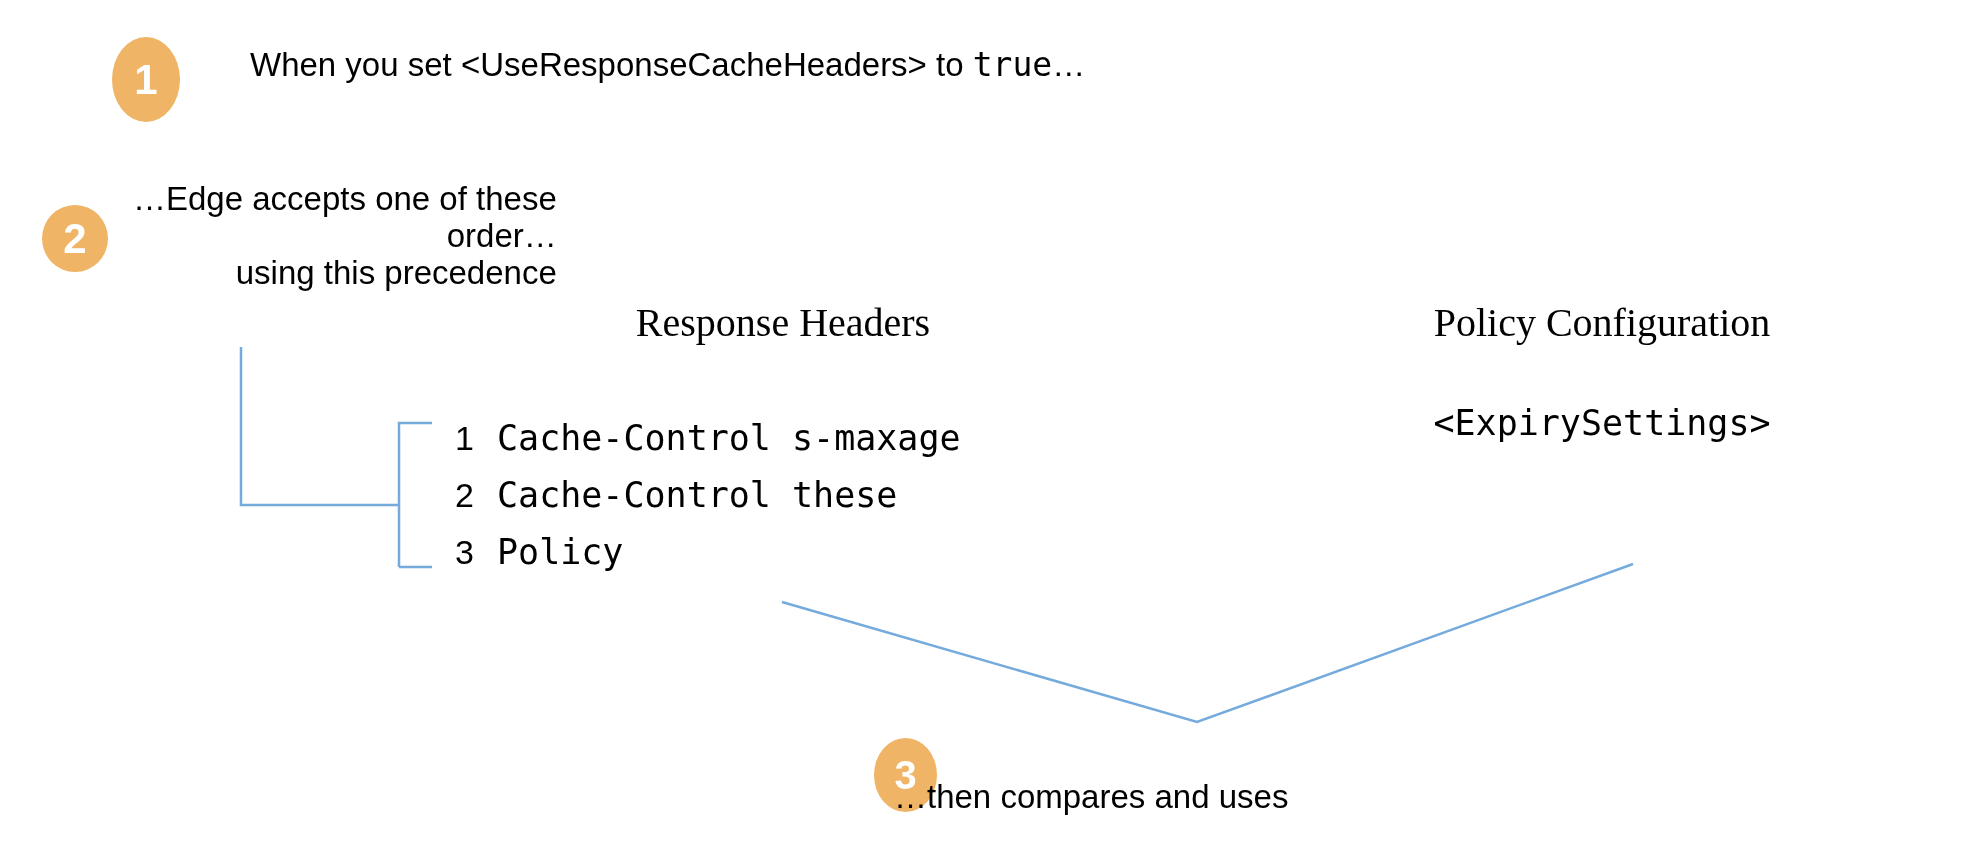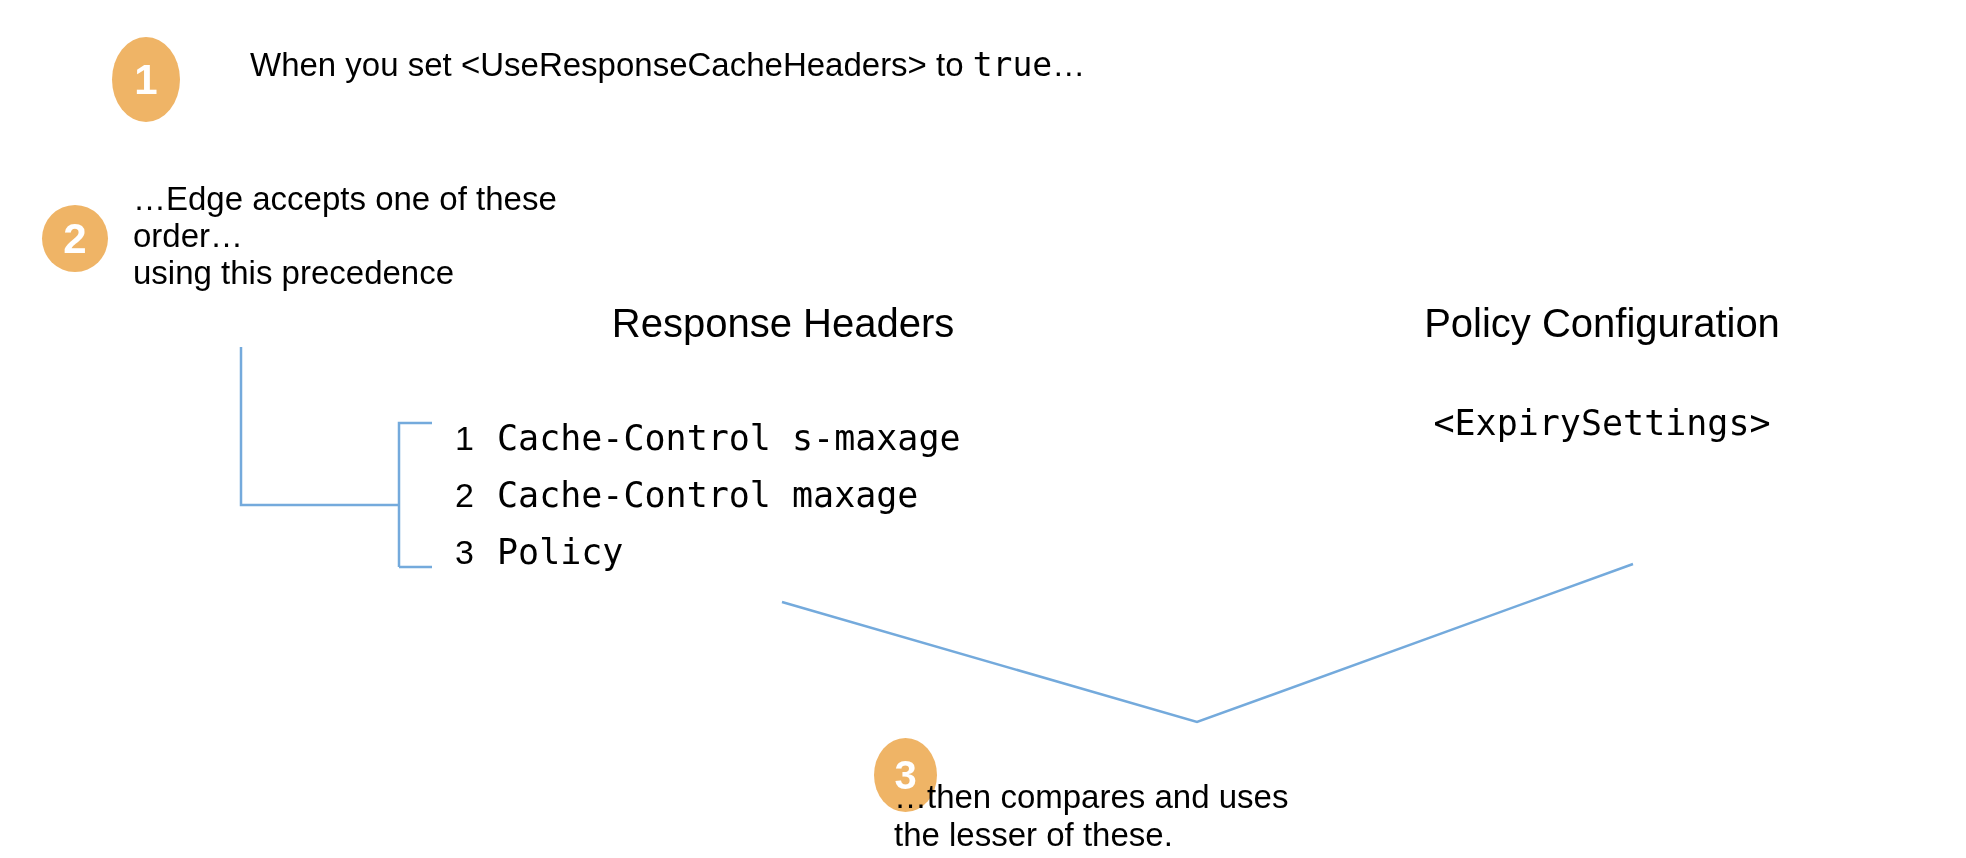--- a/index.html
+++ b/index.html
@@ -27,21 +27,21 @@
     font-size: 42px;
     line-height: 1;
   }
 
   .sans  { font-family: "Liberation Sans", sans-serif; }
   .mono  { font-family: "DejaVu Sans Mono", monospace; }
 
   .body-text { font-size: 33px; line-height: 40px; white-space: nowrap; margin-left: 32px; }
   .multiline { font-size: 33px; line-height: 37px; white-space: nowrap; }
 
-  .col-title { font-size: 40px; line-height: 46px; text-align: center; white-space: nowrap; }
+  .col-title { font-size: 40px; line-height: 46px; text-align: center; white-space: nowrap; font-family: Liberation Serif, serif; }
 
   .item-list { display: flex; flex-direction: column; gap: 13px; }
   .item-row  { display: flex; align-items: baseline; line-height: 44px; white-space: nowrap; }
   .item-rank { font-family: "Liberation Sans", sans-serif; font-size: 34px; width: 42px; }
   .item-code { font-family: "DejaVu Sans Mono", monospace; font-size: 35px; }
 
   .expiry-code { font-family: "DejaVu Sans Mono", monospace; font-size: 35px; text-align: center; white-space: nowrap; }
   .expiry-caption { font-size: 33px; text-align: center; white-space: nowrap; }
 
   .step3-text { font-size: 33px; line-height: 38px; text-align: left; white-space: nowrap; margin-top: 44px; }
@@ -55,45 +55,44 @@
     <path d="M241 347 L241 505 L399 505 M399 567 L399 423 L432 423 M399 567 L432 567" fill="none" stroke-width="2.5" stroke="#74AADC"></path>
     <path d="M782 602 L1197 722 L1633 564" fill="none" stroke-width="2.5" stroke="#74AADC"></path>
   </svg>
 
   <div class="badge" style="left: 112px; top: 37px; width: 68px; height: 85px; background: rgb(239, 180, 102); color: rgb(255, 255, 255);">1</div>
   <div class="abs body-text" style="left:218px; top:45px;">
     <span class="sans">When you set &lt;UseResponseCacheHeaders&gt; to </span><span class="mono">true</span><span class="sans">…</span>
   </div>
 
   <div class="badge" style="left: 42px; top: 205px; width: 66px; height: 67px; background: rgb(239, 180, 102); color: rgb(255, 255, 255);">2</div>
-  <div class="abs multiline" style="left:133px; top:180px;">
+  <div class="abs multiline" style="left:133px; top:180px;text-align:right;">
     <div>…Edge accepts one of these</div>
     <div>order…</div>
     <div>using this precedence</div>
   </div>
 
   <div class="abs col-title" style="left:558px; top:300px; width:450px;">Response Headers</div>
 
   <div class="abs item-list" style="left:455px; top:416px;">
     <div class="item-row">
       <span class="item-rank">1</span>
       <span class="item-code">Cache-Control s-maxage</span>
     </div>
     <div class="item-row">
       <span class="item-rank">2</span>
-      <span class="item-code">Cache-Control maxage</span>
+      <span class="item-code">Cache-Control these</span>
     </div>
     <div class="item-row">
       <span class="item-rank">3</span>
       <span class="item-code">Policy</span>
     </div>
   </div>
 
   <div class="abs col-title" style="left:1377px; top:300px; width:450px;">Policy Configuration</div>
   <div class="abs expiry-code" style="left:1377px; top:403px; width:450px;">&lt;ExpirySettings&gt;</div>
 
   <div class="badge" style="left: 874px; top: 738px; width: 63px; height: 74px; font-size: 40px; background: rgb(239, 180, 102); color: rgb(255, 255, 255);">3</div>
   <div class="abs step3-text" style="left:894px; top:734px; width:400px;">
     <div>…then compares and uses</div>
-    <div>the lesser of these.</div>
   </div>
 
 </div>
 
 </body></html>

